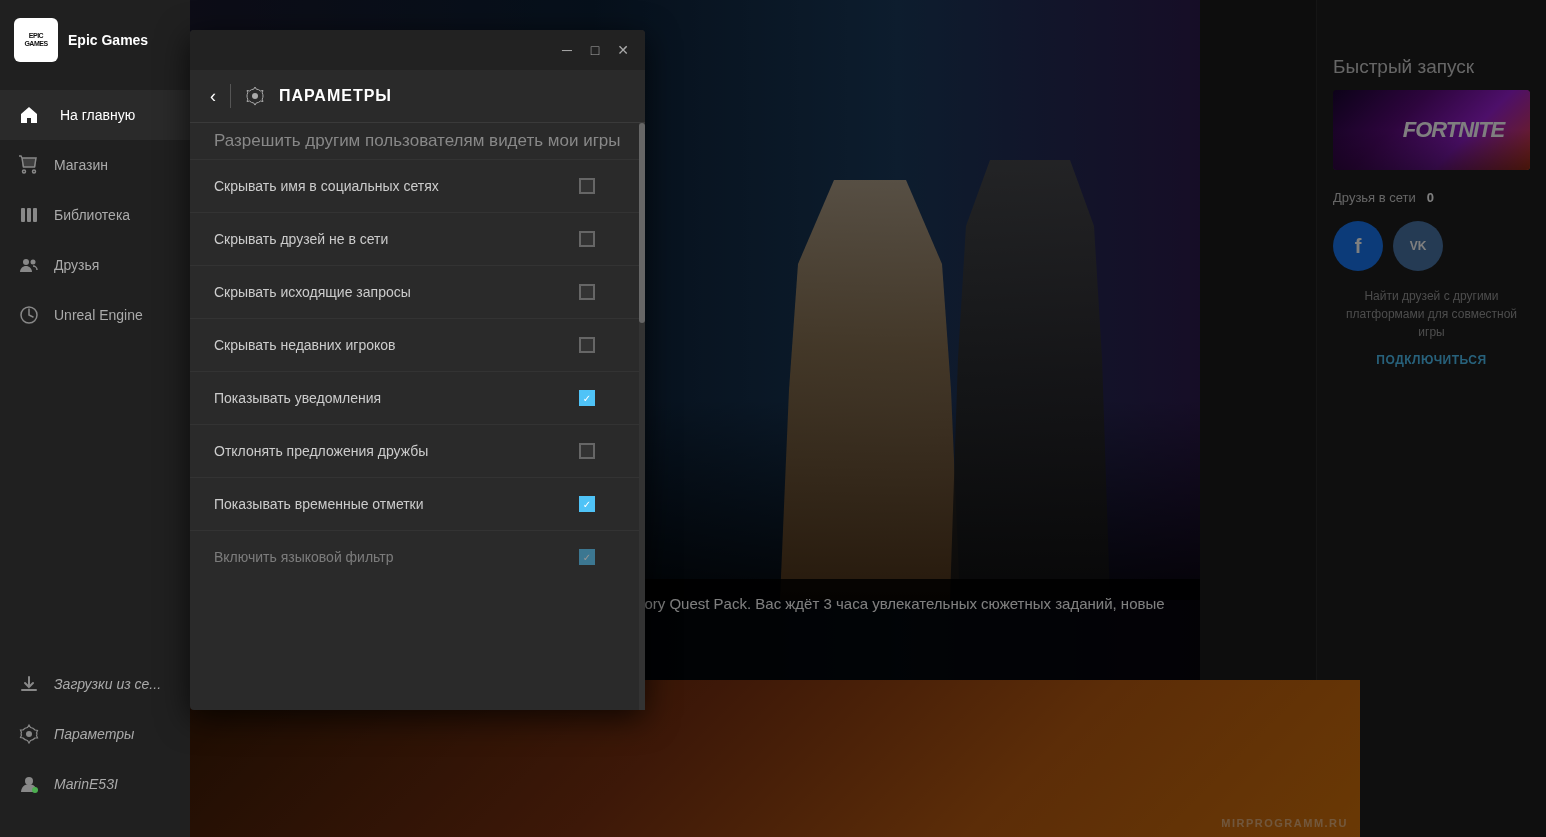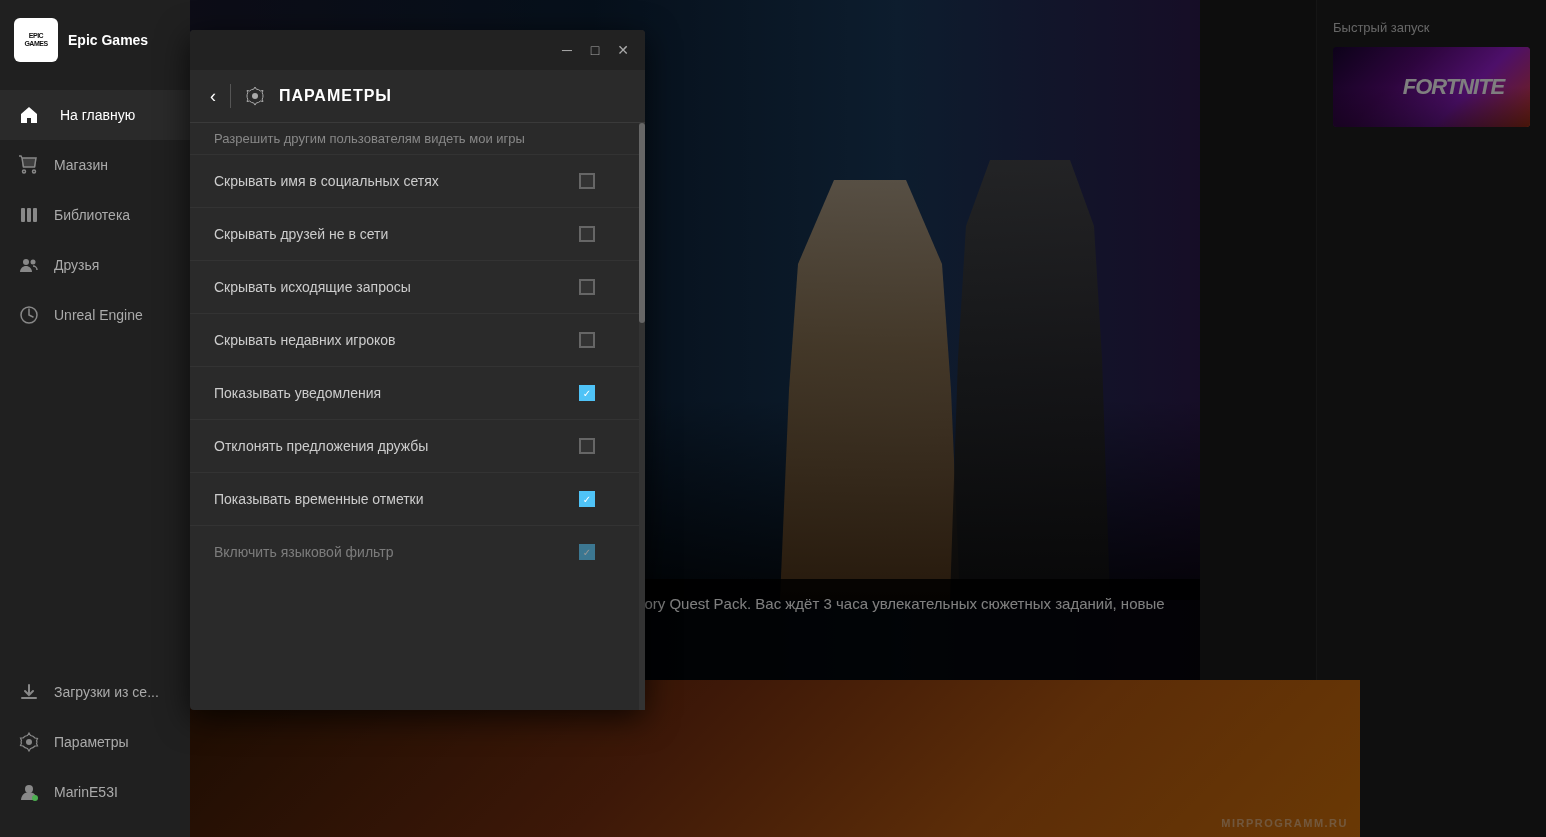--- a/index.html
+++ b/index.html
@@ -65,21 +65,22 @@
     }
     .sidebar-item.active::left-bar {
       content: '';
     }
     .sidebar-icon {
       width: 22px; height: 22px;
       display: flex; align-items: center; justify-content: center;
       flex-shrink: 0;
     }
     .sidebar-bottom {
-      padding-bottom: 20px;
+      padding-bottom: 28px;
+      font-style: italic;
     }
     .sidebar-bottom .sidebar-item {
       color: #aaa;
     }
 
     
     .main {
       position: absolute;
       left: 190px; top: 0;
       width: 1356px;
@@ -134,22 +135,23 @@
       position: absolute;
       right: 0; top: 0;
       width: 230px;
       height: 100%;
       background: #1e1e1e;
       border-left: 1px solid #2a2a2a;
       padding: 20px 16px;
     }
     .quick-launch-label {
       color: #ccc;
-      font-size: 13px;
+      font-size: 19px;
       margin-bottom: 12px;
+      margin-top: 36px;
     }
     .fortnite-banner {
       width: 100%;
       height: 80px;
       background: linear-gradient(135deg, #1a0533 0%, #4a0a6b 30%, #9b1fd4 60%, #ff6b35 100%);
       border-radius: 4px;
       display: flex; align-items: center; justify-content: center;
       position: relative;
       overflow: hidden;
       margin-bottom: 20px;
@@ -348,21 +350,21 @@
       border-color: #4fc3f7;
     }
     .checkbox.checked::after {
       content: '✓';
       color: white;
       font-size: 10px;
     }
     
     .settings-top-partial {
       color: #888;
-      font-size: 13px;
+      font-size: 17px;
       padding: 8px 24px;
       border-bottom: 1px solid #333;
       overflow: hidden;
       white-space: nowrap;
       text-overflow: ellipsis;
     }
   </style>
 </head>
 <body>
 
@@ -501,20 +503,37 @@
   <div style="position:absolute; bottom:0; left:0; width:1170px; height:157px; background:linear-gradient(135deg, #3a1a05 0%, #7a3010 40%, #b85a10 70%, #d4720a 100%); z-index:4;">
     <div style="position:absolute; bottom:8px; right:12px; color:rgba(255,255,255,0.45); font-size:11px; font-weight:700; letter-spacing:1.5px;">MIRPROGRAMM.RU</div>
   </div>
 
   <div class="right-panel">
     <div class="quick-launch-label">Быстрый запуск</div>
     <div class="fortnite-banner">
       <div style="position:absolute; inset:0; background:linear-gradient(135deg, #1a0533 0%, #5a0a7a 35%, #9b1fd4 65%, #e84520 100%);"></div>
       <div style="position:absolute; bottom:0; left:0; right:0; height:50%; background:linear-gradient(to top, rgba(0,0,0,0.4), transparent);"></div>
       <span class="fortnite-text">FORTNITE</span>
+    </div>
+    <div class="friends-online-section">
+      <div class="friends-label">
+        <span>Друзья в сети</span>
+        &nbsp;
+        <span class="friends-count">0</span>
+      </div>
+      <div class="social-buttons">
+        <button class="social-btn facebook-btn">
+          <span>f</span>
+        </button>
+        <button class="social-btn vk-btn">
+          <span style="font-size:12px; font-weight:700;">VK</span>
+        </button>
+      </div>
+      <div class="friends-desc">Найти друзей с другими платформами для совместной игры</div>
+      <span class="connect-btn">ПОДКЛЮЧИТЬСЯ</span>
     </div>
   </div>
 </div>
 
 <div class="modal-overlay"></div>
 
 <div class="settings-modal">
 
   <div class="modal-titlebar">
     <button class="titlebar-btn">

